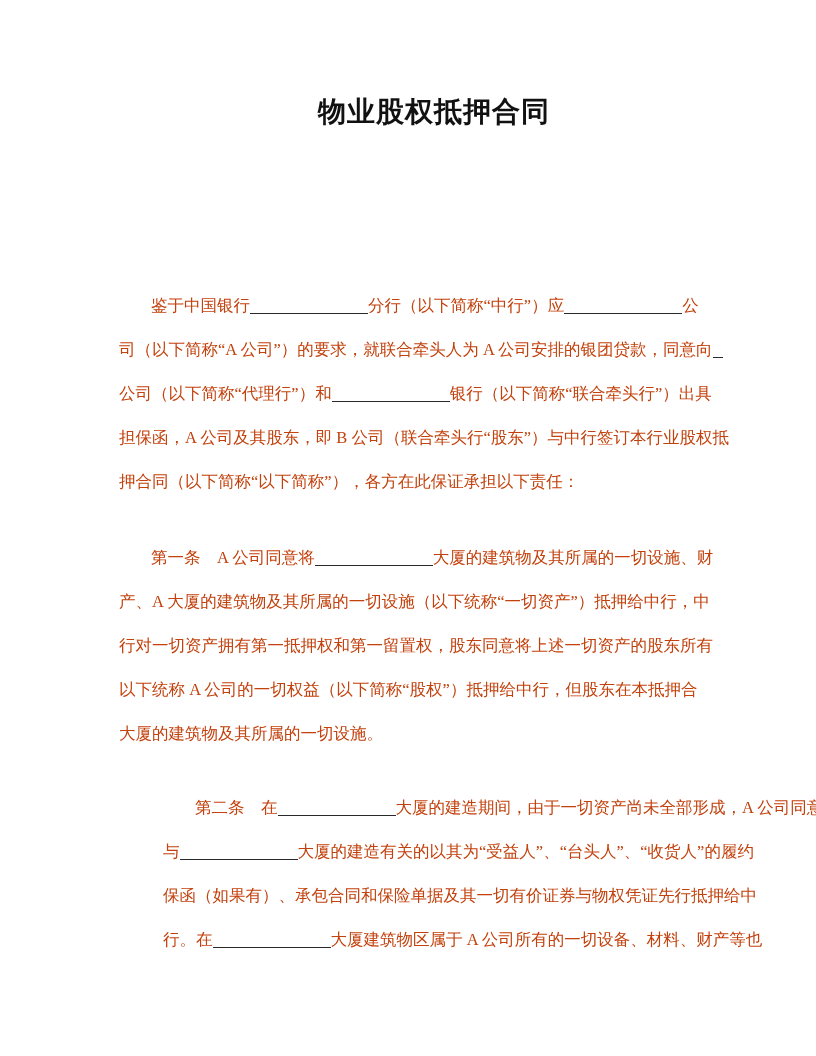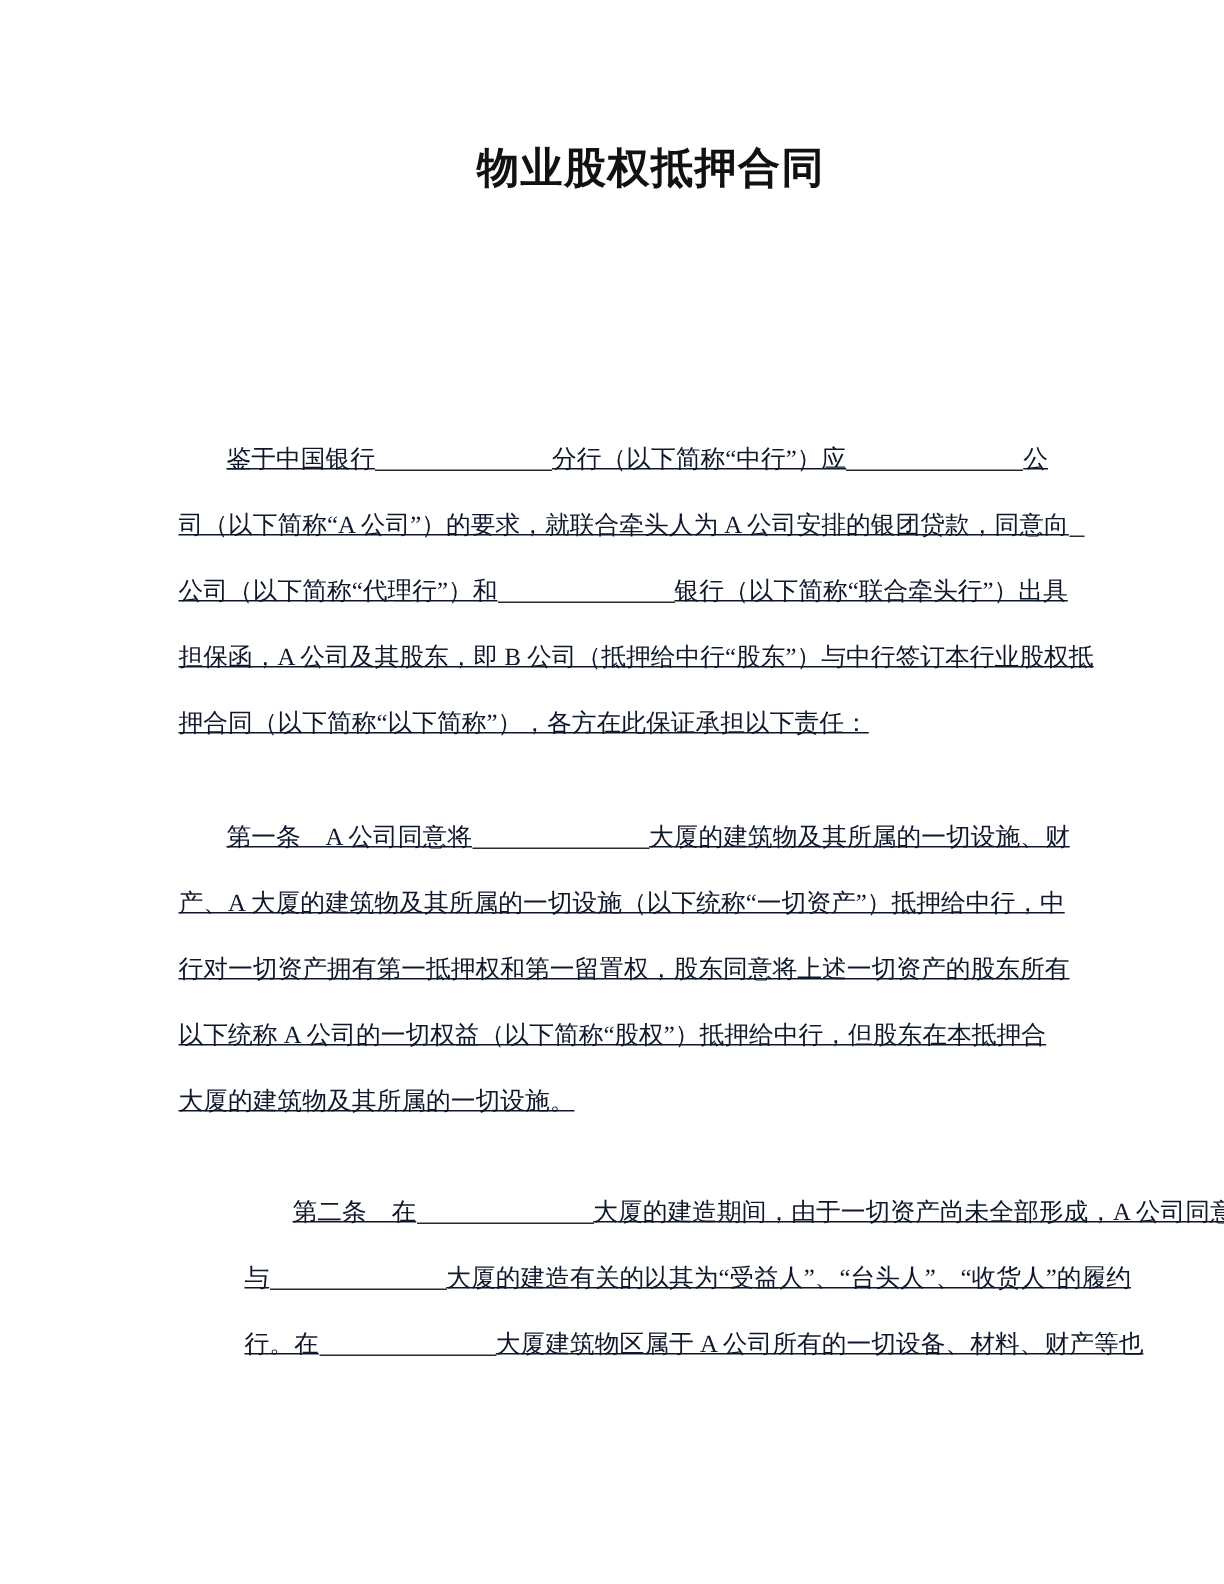--- a/index.html
+++ b/index.html
@@ -40,22 +40,21 @@
   .para {
     margin: 0;
   }
   .para-2 { margin-top: 32px; }
   .para-3 { margin-top: 30px; margin-left: 44px; }
   .line {
     height: 44px;
     line-height: 44px;
     font-size: 16.5px;
     white-space: nowrap;
-    color: #0f172a;
-    text-decoration: underline;
+    color: #c2410c;
   }
   .indent {
     text-indent: 32px;
   }
   .blank {
     display: inline-block;
     height: 17px;
     border-bottom: 1px solid #2a2a2a;
     vertical-align: -3px;
   }
@@ -66,32 +65,33 @@
 <div class="page">
 
   <h1 class="doc-title">物业股权抵押合同</h1>
 
   <div class="body-text">
 
     <div class="para para-1">
       <div class="line indent">鉴于中国银行<span class="blank" style="width: 118px;"></span>分行（以下简称“中行”）应<span class="blank" style="width: 118px;"></span>公</div>
       <div class="line">司（以下简称“A 公司”）的要求，就联合牵头人为 A 公司安排的银团贷款，同意向<span class="blank" style="width: 10px;"></span></div>
       <div class="line">公司（以下简称“代理行”）和<span class="blank" style="width: 118px;"></span>银行（以下简称“联合牵头行”）出具</div>
-      <div class="line">担保函，A 公司及其股东，即 B 公司（抵押给中行“股东”）与中行签订本行业股权抵</div>
+      <div class="line">担保函，A 公司及其股东，即 B 公司（联合牵头行“股东”）与中行签订本行业股权抵</div>
       <div class="line">押合同（以下简称“以下简称”），各方在此保证承担以下责任：</div>
     </div>
 
     <div class="para para-2">
       <div class="line indent">第一条　A 公司同意将<span class="blank" style="width: 118px;"></span>大厦的建筑物及其所属的一切设施、财</div>
       <div class="line">产、A 大厦的建筑物及其所属的一切设施（以下统称“一切资产”）抵押给中行，中</div>
       <div class="line">行对一切资产拥有第一抵押权和第一留置权，股东同意将上述一切资产的股东所有</div>
       <div class="line">以下统称 A 公司的一切权益（以下简称“股权”）抵押给中行，但股东在本抵押合</div>
       <div class="line">大厦的建筑物及其所属的一切设施。</div>
     </div>
 
     <div class="para para-3">
       <div class="line indent">第二条　在<span class="blank" style="width: 118px;"></span>大厦的建造期间，由于一切资产尚未全部形成，A 公司同意将</div>
       <div class="line">与<span class="blank" style="width: 118px;"></span>大厦的建造有关的以其为“受益人”、“台头人”、“收货人”的履约</div>
+      <div class="line">保函（如果有）、承包合同和保险单据及其一切有价证券与物权凭证先行抵押给中</div>
       <div class="line">行。在<span class="blank" style="width: 118px;"></span>大厦建筑物区属于 A 公司所有的一切设备、材料、财产等也</div>
     </div>
 
   </div>
 </div>
 
 </body></html>

